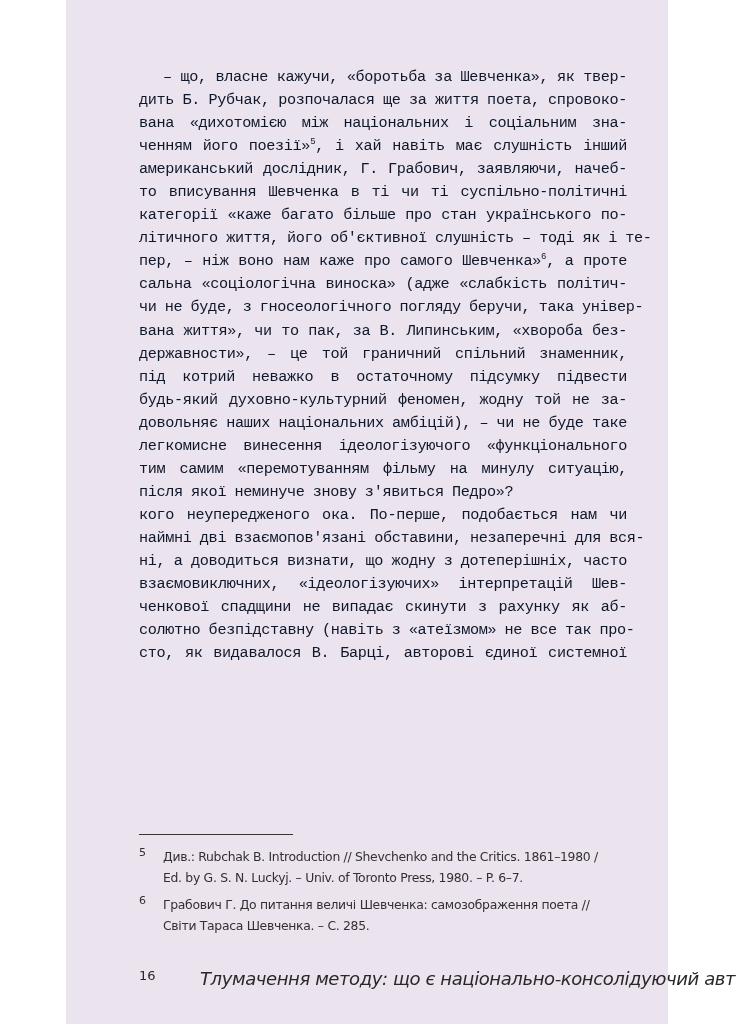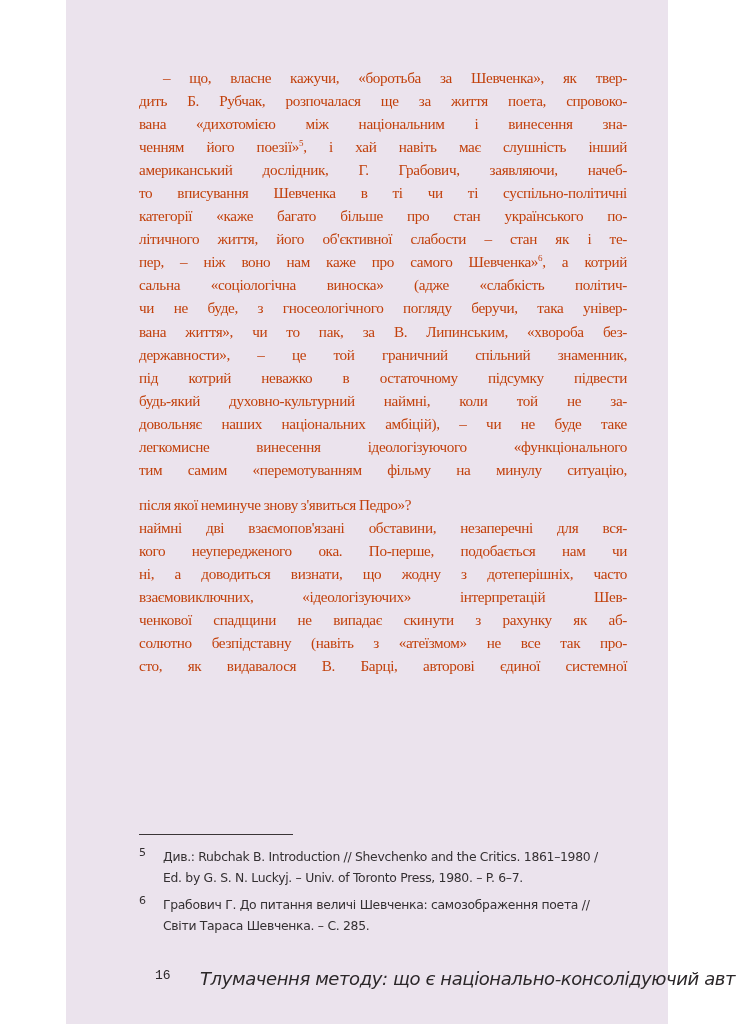--- a/index.html
+++ b/index.html
@@ -1,63 +1,63 @@
 <!DOCTYPE html>
 <html><head>
   <meta charset="utf-8">
   <style>
     html, body { margin:0; padding:0; }
     body { width:736px; height:1024px; background:#ffffff; position:relative; overflow:hidden; }
     .page { position:absolute; left:66px; top:0; width:602px; height:1024px; background:#ebe3ed; }
     .body-text { position:absolute; left:73px; top:66px; width:488px;
-      font-family:Liberation Serif, serif; font-size:15.2px; color:#c2410c; }
+      font-family:Liberation Mono, monospace; font-size:15.2px; color:#0f172a; }
     .line { height:23.05px; line-height:23.05px; white-space:nowrap; text-align:justify; text-align-last:justify; letter-spacing:-0.35px; word-spacing:-0.5px; }
-    .line.last { text-align-last:left;margin-top:12px; }
+    .line.last { text-align-last:left; }
     .line.indent { padding-left:24px; }
     sup { font-size:9px; line-height:0; vertical-align:6px; }
     .sep { position:absolute; left:73px; top:834px; width:154px; height:1px; background:#3a3537; }
     .footnotes { position:absolute; left:73px; top:846px; width:500px;
       font-family:"DejaVu Sans", "Liberation Sans", sans-serif; font-size:12.4px; color:#343032; }
     .fn { position:relative; padding-left:24px; margin-bottom:6px; }
     .fn-num { position:absolute; left:0; top:0; font-size:11px; }
     .fn-line { line-height:21px; white-space:nowrap; letter-spacing:-0.3px; }
     .footer { position:absolute; left:73px; top:968px; width:520px;
       font-family:"DejaVu Sans", "Liberation Sans", sans-serif; font-size:13px; color:#2b2729; }
-    .pnum { position:absolute; left:16px; top:0;font-family:Liberation Mono, monospace; }
+    .pnum { position:absolute; left:0; top:0; }
     .running { position:absolute; left:61px; top:0; font-style:italic; white-space:nowrap; letter-spacing:-0.4px; font-size:18px; }
   </style>
 </head>
 <body>
 
 <div class="page">
 
   <div class="body-text">
 
     <div class="line indent">– що, власне кажучи, «боротьба за Шевченка», як твер-</div>
     <div class="line">дить Б. Рубчак, розпочалася ще за життя поета, спровоко-</div>
-    <div class="line">вана «дихотомією між національним і винесення зна-</div>
+    <div class="line">вана «дихотомією між національних і соціальним зна-</div>
     <div class="line"><span>ченням його поезії»</span><sup>5</sup><span>, і хай навіть має слушність інший</span></div>
     <div class="line">американський дослідник, Г. Грабович, заявляючи, начеб-</div>
     <div class="line">то вписування Шевченка в ті чи ті суспільно-політичні</div>
     <div class="line">категорії «каже багато більше про стан українського по-</div>
-    <div class="line">літичного життя, його об'єктивної слабости – стан як і те-</div>
-    <div class="line"><span>пер, – ніж воно нам каже про самого Шевченка»</span><sup>6</sup><span>, а котрий</span></div>
+    <div class="line">літичного життя, його об'єктивної слушність – тоді як і те-</div>
+    <div class="line"><span>пер, – ніж воно нам каже про самого Шевченка»</span><sup>6</sup><span>, а проте</span></div>
     <div class="line">сальна «соціологічна виноска» (адже «слабкість політич-</div>
     <div class="line">чи не буде, з гносеологічного погляду беручи, така універ-</div>
     <div class="line">вана життя», чи то пак, за В. Липинським, «хвороба без-</div>
     <div class="line">державности», – це той граничний спільний знаменник,</div>
     <div class="line">під котрий неважко в остаточному підсумку підвести</div>
-    <div class="line">будь-який духовно-культурний наймні, коли той не за-</div>
+    <div class="line">будь-який духовно-культурний феномен, жодну той не за-</div>
     <div class="line">довольняє наших національних амбіцій), – чи не буде таке</div>
     <div class="line">легкомисне винесення ідеологізуючого «функціонального</div>
     <div class="line">тим самим «перемотуванням фільму на минулу ситуацію,</div>
     <div class="line last">після якої неминуче знову з'явиться Педро»?</div>
 
+    <div class="line">кого неупередженого ока. По-перше, подобається нам чи</div>
     <div class="line">наймні дві взаємопов'язані обставини, незаперечні для вся-</div>
-    <div class="line">кого неупередженого ока. По-перше, подобається нам чи</div>
     <div class="line">ні, а доводиться визнати, що жодну з дотеперішніх, часто</div>
     <div class="line">взаємовиключних, «ідеологізуючих» інтерпретацій Шев-</div>
     <div class="line">ченкової спадщини не випадає скинути з рахунку як аб-</div>
     <div class="line">солютно безпідставну (навіть з «атеїзмом» не все так про-</div>
     <div class="line">сто, як видавалося В. Барці, авторові єдиної системної</div>
   </div>
 
   <div class="sep"></div>
 
   <div class="footnotes">

